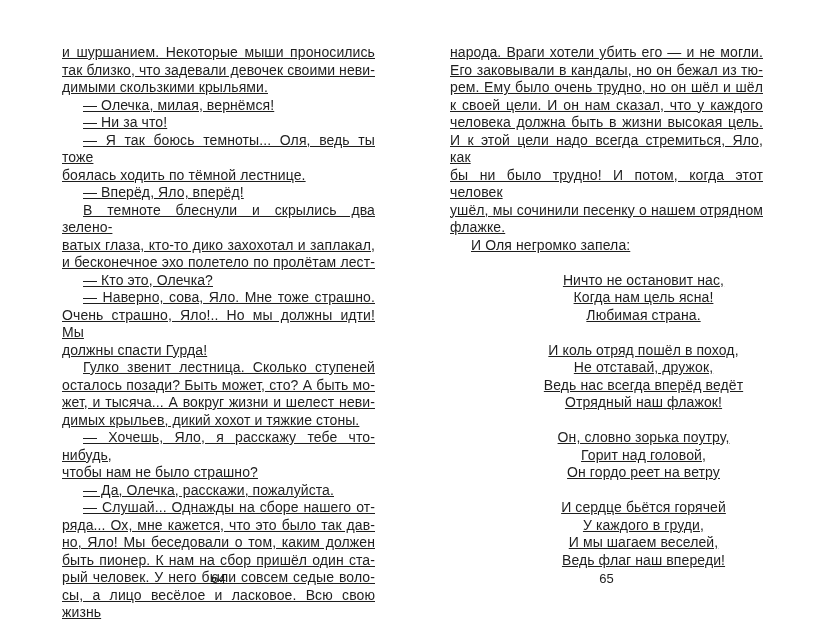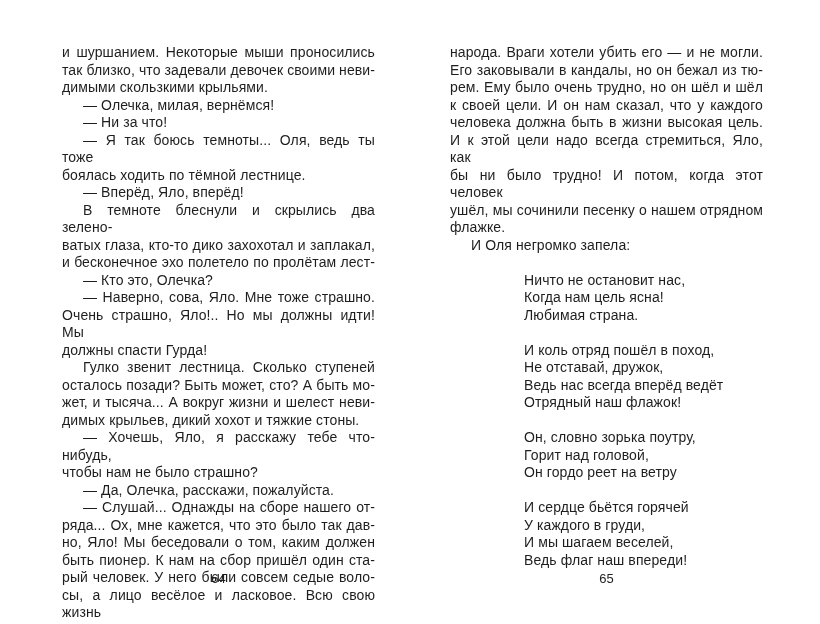--- a/index.html
+++ b/index.html
@@ -9,20 +9,21 @@
   }
   .spread {
     position: relative;
     width: 820px;
     height: 624px;
     background: #ffffff;
     font-family: "Liberation Sans", sans-serif;
     color: #1e1e1e;
     display: flex;
     overflow: hidden;
+    text-decoration: underline;
   }
   .page {
     position: relative;
     width: 313px;
     height: 624px;
     padding-top: 44px;
     box-sizing: content-box;
   }
   .page-left  { margin-left: 62px; }
   .page-right { margin-left: 75px; }
@@ -43,21 +44,21 @@
   .line.indent {
     text-indent: 21px;
   }
   .stanza {
     margin-top: 17.5px;
     margin-left: 74px;
   }
   .poem-line {
     font-size: 14px;
     line-height: 17.5px;
-    text-align: left;
+    text-align: center;
     letter-spacing: 0.1px;
   }
   .page-number {
     position: absolute;
     top: 571px;
     left: 0;
     width: 313px;
     text-align: center;
     font-size: 13px;
     color: #1e1e1e;

